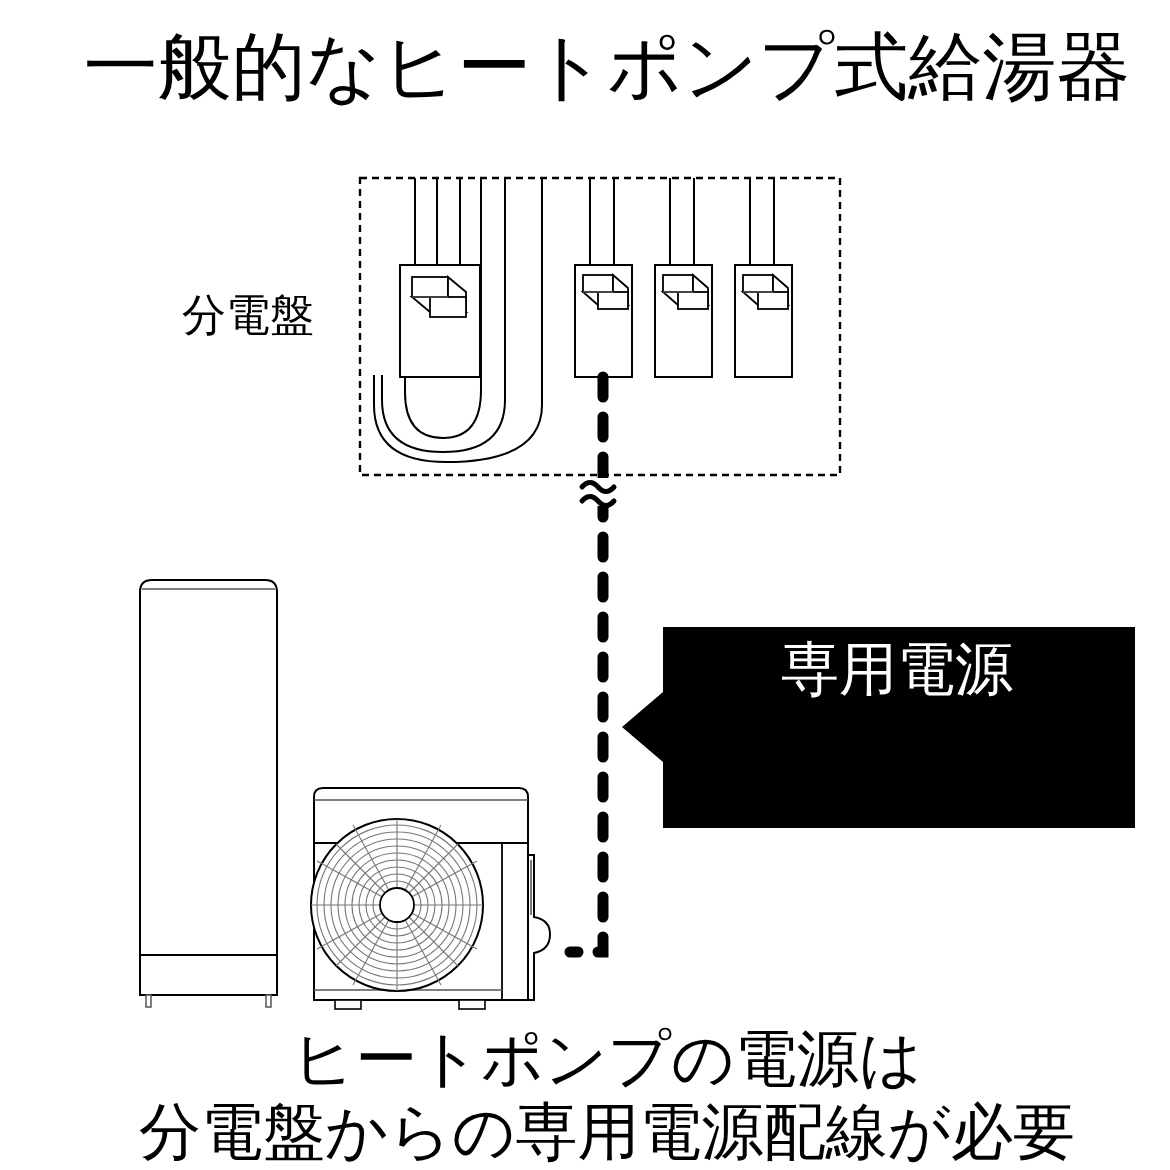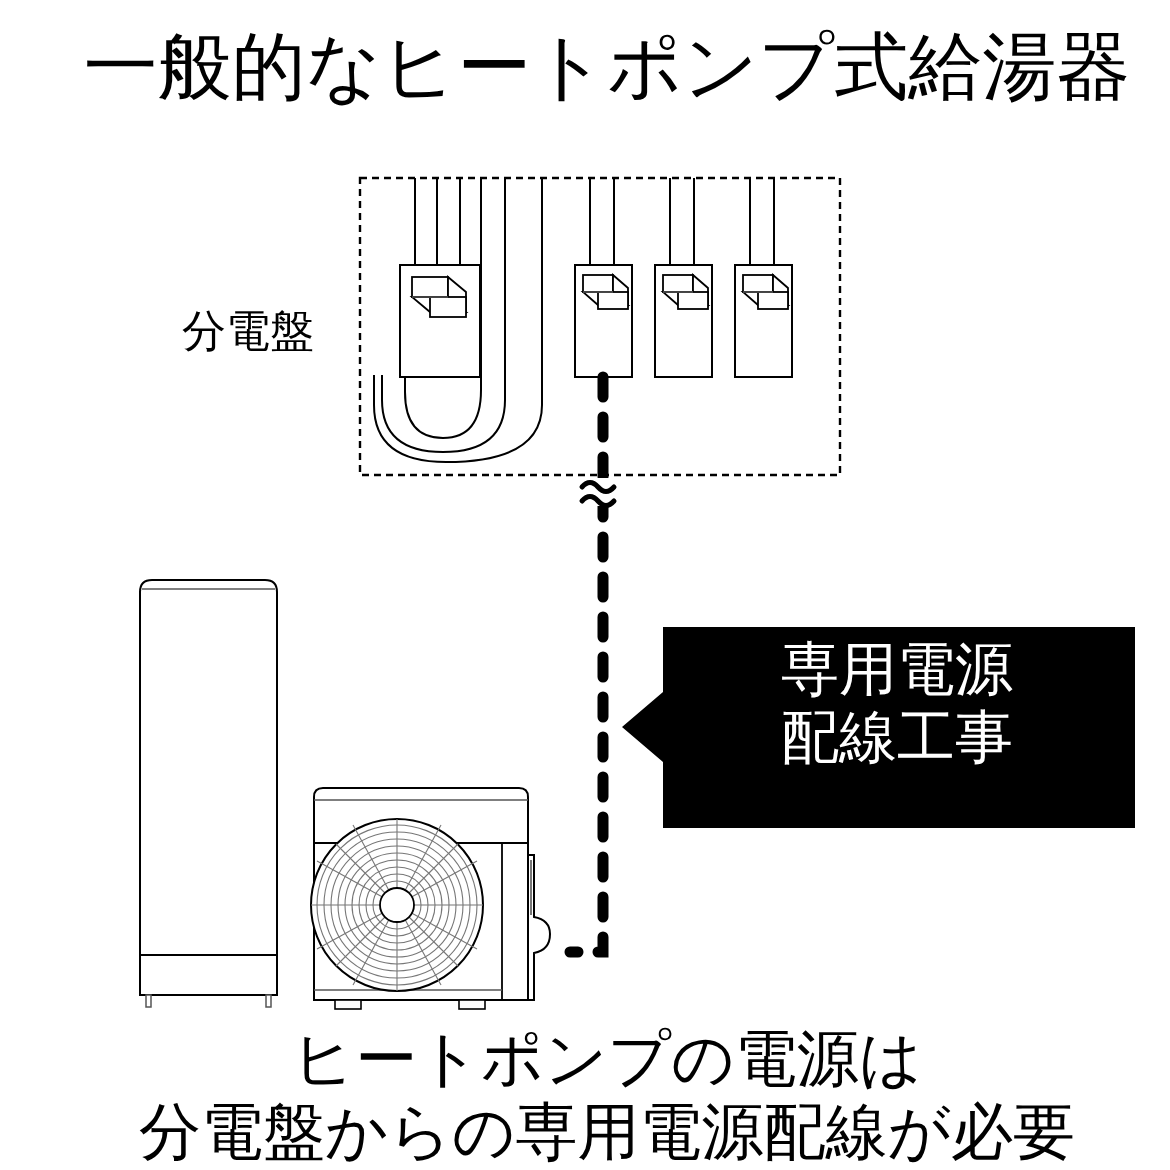--- a/index.html
+++ b/index.html
@@ -34,21 +34,21 @@
     font-size: 74px;
     line-height: 1.0;
     letter-spacing: 0px;
     color: #000000;
     font-weight: 400;
     white-space: nowrap;
   }
   .panel-label {
     position: absolute;
     left: 160px;
-    top: 309px;
+    top: 293px;
     font-size: 44px;
     line-height: 1.0;
     color: #000000;
     font-weight: 400;
     white-space: nowrap;
   }
   .callout-text {
     position: absolute;
     left: 640px;
     top: 635px;
@@ -205,21 +205,20 @@
     </g>
 
     <g>
       <polygon points="641,627 1113,627 1113,828 641,828 641,762 600,727 641,692" fill="#000000"></polygon>
     </g>
 
   </svg>
 
   <div class="callout-text">
     <span class="callout-line">専用電源</span>
-    <span class="callout-line">配線工事</span>
   </div>
 
   <div class="caption">
     <span class="caption-line">ヒートポンプの電源は</span>
     <span class="caption-line">分電盤からの専用電源配線が必要</span>
   </div>
 
 </div>
 
 </body></html>

